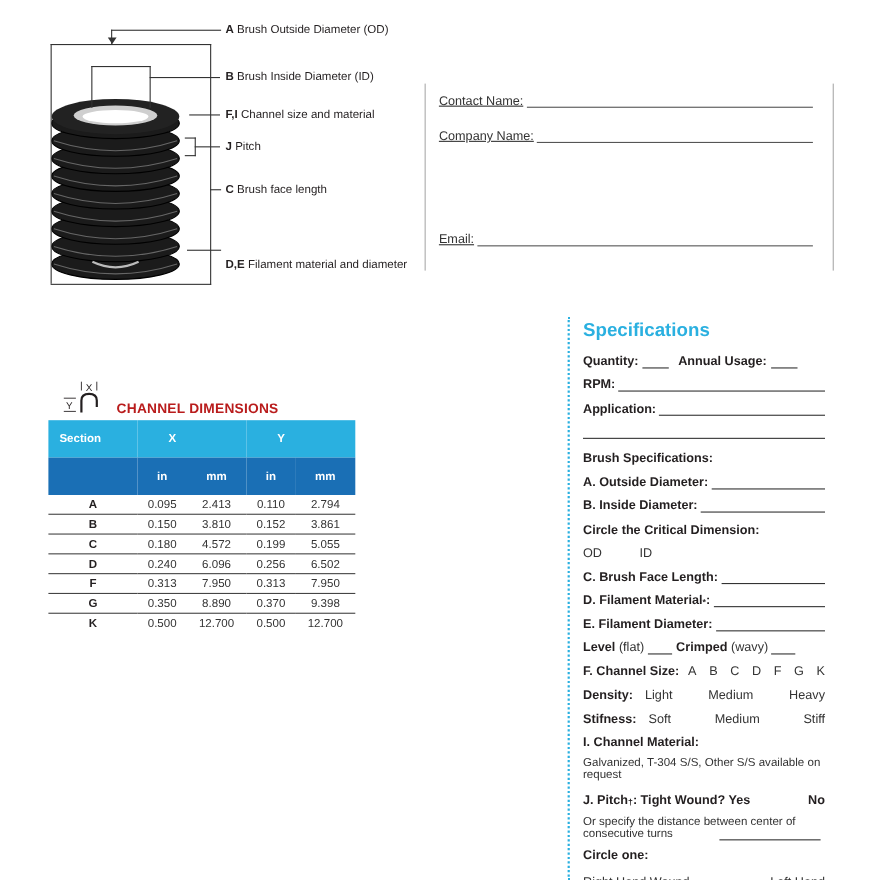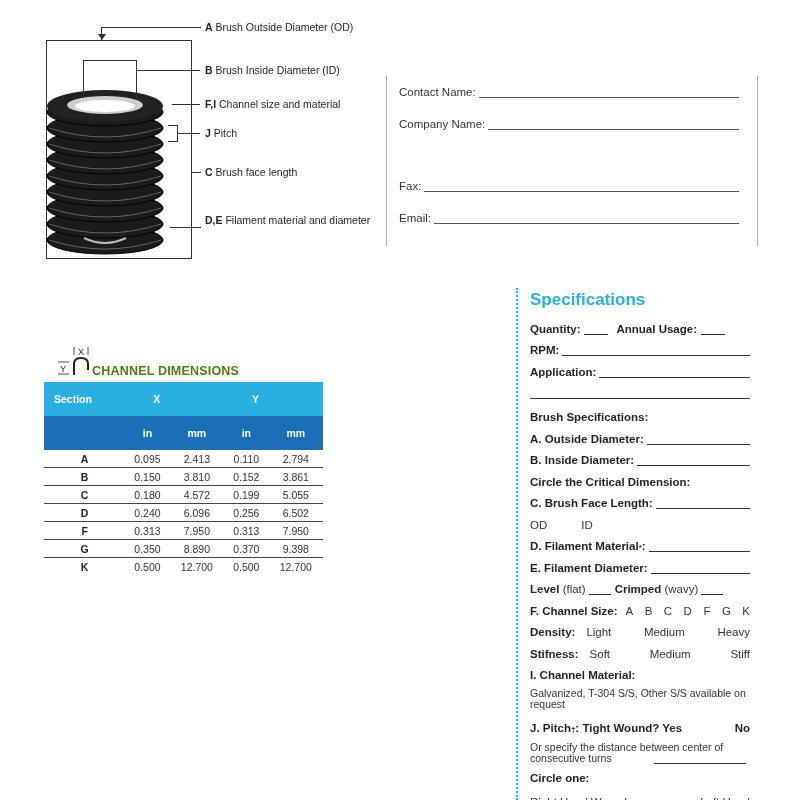--- a/index.html
+++ b/index.html
@@ -11,26 +11,26 @@
     .coil { position: absolute; left: 44px; top: 88px; width: 122px; height: 168px; }
     .callout-line { position: absolute; background: #333; }
     .callout-text { position: absolute; font-size: 10.5px; color: #231f20; white-space: nowrap; }
     .callout-text b { font-weight: bold; }
 
     
     .contact-box { position: absolute; left: 386px; top: 76px; width: 370px; height: 170px;
                    border-left: 1px solid #aaa; border-right: 1px solid #aaa; }
     .contact-row { position: absolute; left: 12px; right: 18px; display: flex; align-items: flex-end;
                    font-size: 11.5px; color: #333; }
-    .contact-row .lbl { white-space: nowrap; }
+    .contact-row .lbl { white-space: nowrap; text-decoration: underline; }
     .contact-row .line { flex: 1; border-bottom: 1px solid #555; height: 11px; margin-left: 3px; }
 
     
     .chan-icon { position: absolute; left: 56px; top: 346px; width: 44px; height: 30px; }
-    .chan-title { position: absolute; left: 92px; top: 364px; font-size: 12.5px; font-weight: bold; color: #4d7c0f; letter-spacing: 0.2px; }
+    .chan-title { position: absolute; left: 106px; top: 364px; font-size: 12.5px; font-weight: bold; color: #b91c1c; letter-spacing: 0.2px; }
     table.dims { position: absolute; left: 44px; top: 382px; width: 279px; border-collapse: collapse; font-size: 10.5px; }
     table.dims th { font-weight: bold; color: #fff; padding: 0; height: 34px; }
     table.dims tr.h1 th { background: #2ab0e0; }
     table.dims tr.h2 th { background: #1a6fb5; }
     table.dims tr.h1 th.sec { text-align: left; padding-left: 10px; }
     table.dims td { text-align: center; height: 17px; padding: 0; color: #333; border-bottom: 1px solid #444; }
     table.dims td.sec { font-weight: bold; color: #231f20; }
 
     
     .dotted-rule { position: absolute; left: 516px; top: 288px; height: 512px; border-left: 2px dotted #2ab0e0; }
@@ -95,34 +95,30 @@
   <div class="callout-line" style="left:177px;top:125px;width:1px;height:17px;"></div>
   <div class="callout-line" style="left:177px;top:133px;width:23px;height:1px;"></div>
   <div class="callout-line" style="left:191px;top:172px;width:10px;height:1px;"></div>
   <div class="callout-line" style="left:170px;top:227px;width:31px;height:1px;"></div>
 
   <div class="callout-text" style="left:205px;top:21px;"><b>A</b> <span>Brush Outside Diameter (OD)</span></div>
   <div class="callout-text" style="left:205px;top:64px;"><b>B</b> <span>Brush Inside Diameter (ID)</span></div>
   <div class="callout-text" style="left:205px;top:98px;"><b>F,I</b> <span>Channel size and material</span></div>
   <div class="callout-text" style="left:205px;top:127px;"><b>J</b> <span>Pitch</span></div>
   <div class="callout-text" style="left:205px;top:166px;text-align:center;"><b>C</b> <span>Brush face length</span></div>
-  <div class="callout-text" style="left:205px;top:214px;"><b>D,E</b> <span>Filament material and diameter</span></div>
+  <div class="callout-text" style="left:205px;top:235px;"><b>D,E</b> <span>Filament material and diameter</span></div>
 </div>
 
 <div class="contact-box">
   <div class="contact-row" style="top:10px;">
     <span class="lbl">Contact Name:</span>
       <span class="line"></span>
   </div>
   <div class="contact-row" style="top:42px;">
     <span class="lbl">Company Name:</span>
-      <span class="line"></span>
-  </div>
-  <div class="contact-row" style="top:104px;">
-    <span class="lbl">Fax:</span>
       <span class="line"></span>
   </div>
   <div class="contact-row" style="top:136px;">
     <span class="lbl">Email:</span>
       <span class="line"></span>
   </div>
 </div>
 
 <svg class="chan-icon" viewBox="0 0 44 30">
   <text x="22" y="9" font-size="9" font-family="Liberation Sans, sans-serif" fill="#231f20">X</text>
@@ -232,26 +228,26 @@
       <span class="uline fill"></span>
   </div>
   <div class="srow">
     <b>B. Inside Diameter:</b>
       <span class="uline fill"></span>
   </div>
   <div class="srow">
     <b>Circle the Critical Dimension:</b>
   </div>
   <div class="srow">
-    <b>C. Brush Face Length:</b>
-      <span class="uline fill"></span>
-  </div>
-  <div class="srow">
     <span class="light">OD</span>
     <span class="light" style="margin-left:34px;">ID</span>
+  </div>
+  <div class="srow">
+    <b>C. Brush Face Length:</b>
+      <span class="uline fill"></span>
   </div>
   <div class="srow">
     <b>D. Filament Material</b>
       <sup style="font-size:8px;font-weight:bold;">*</sup>
       <b>:</b>
       <span class="uline fill"></span>
   </div>
   <div class="srow">
     <b>E. Filament Diameter:</b>
       <span class="uline fill"></span>

